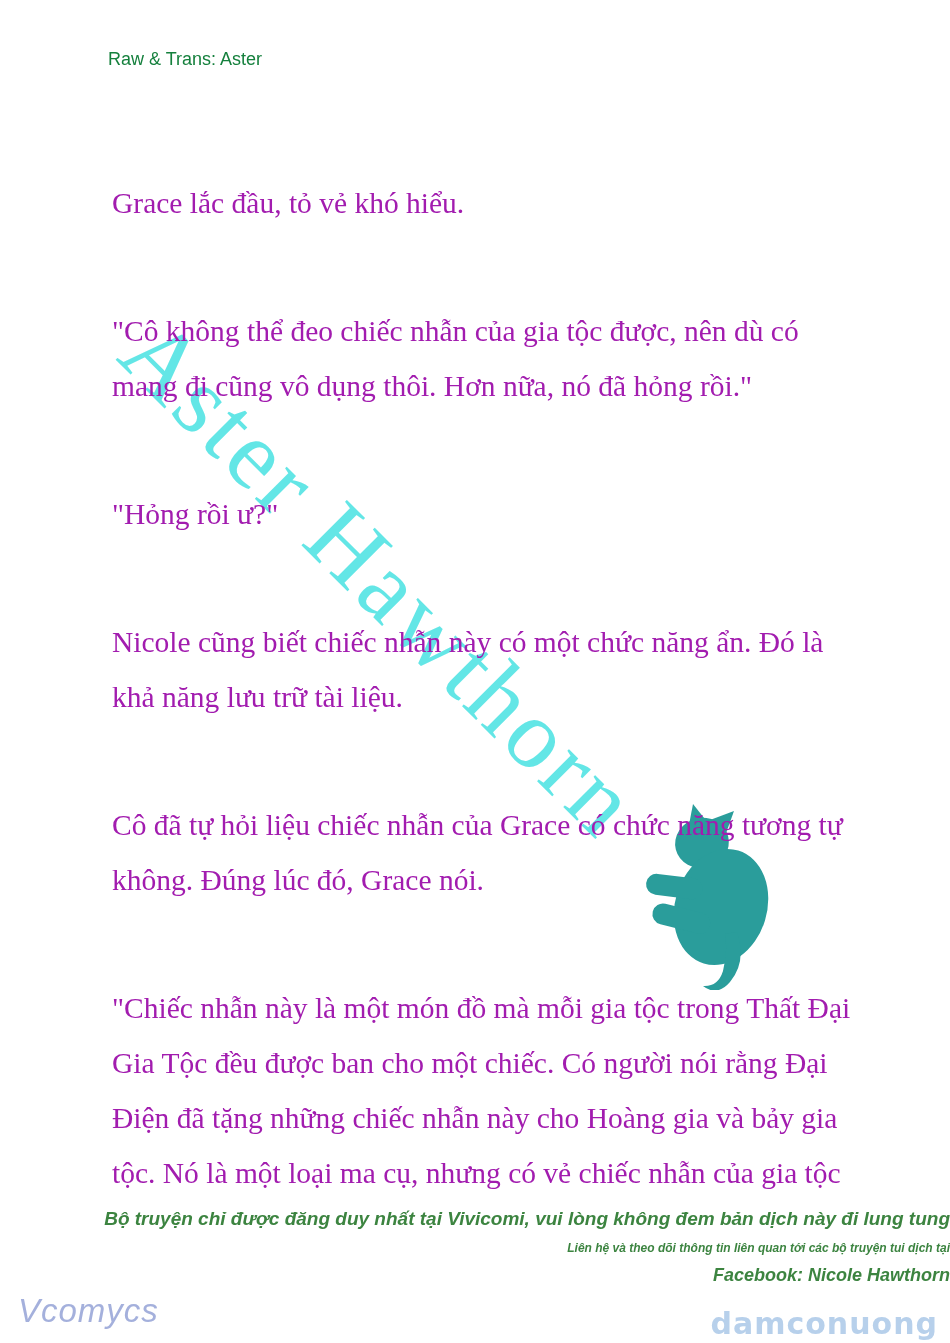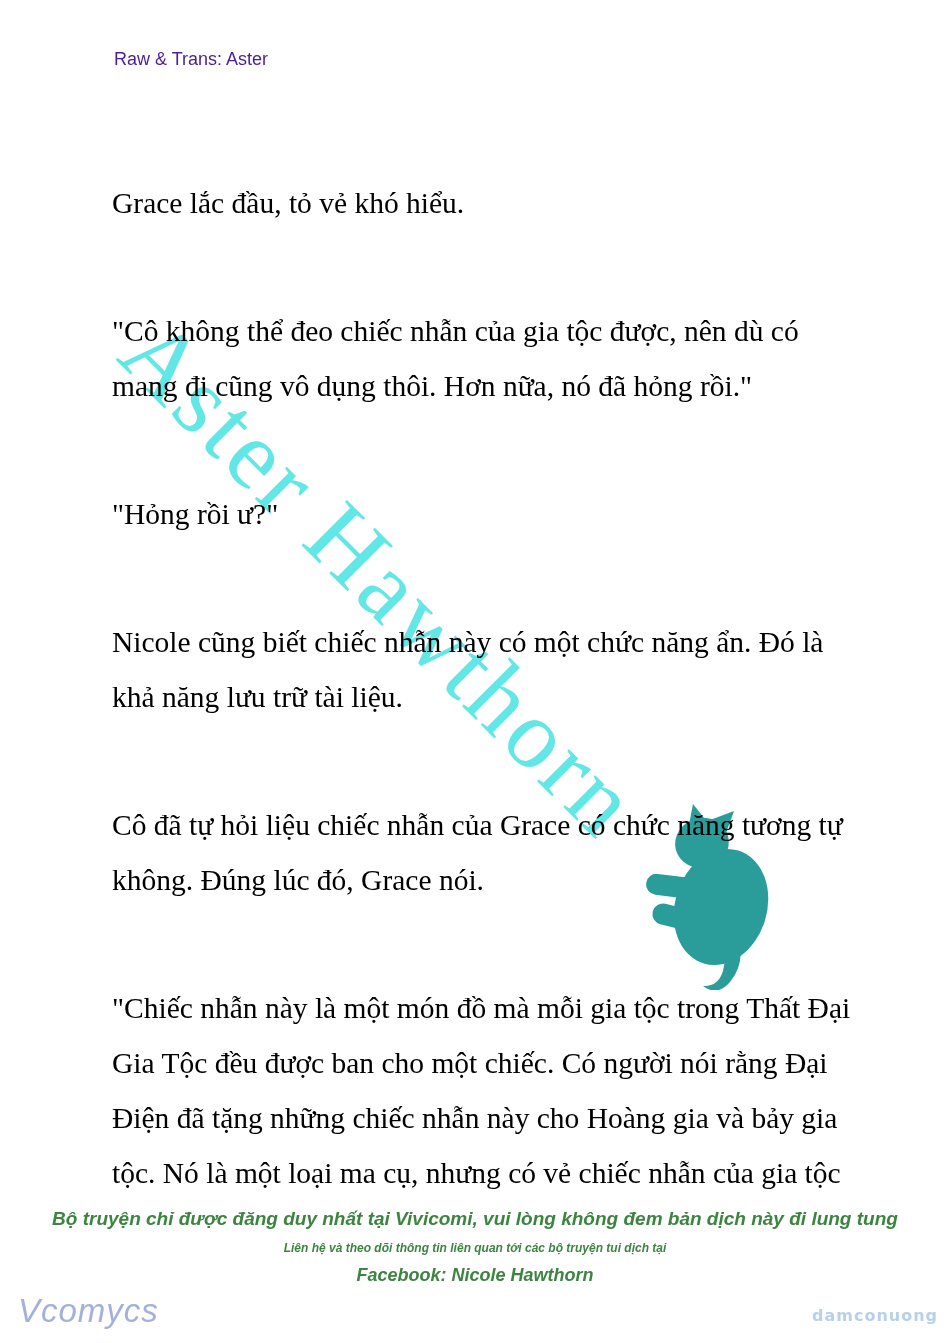--- a/index.html
+++ b/index.html
@@ -7,24 +7,24 @@
     width: 950px; height: 1343px;
     background: #ffffff;
     position: relative;
     overflow: hidden;
     font-family: "Liberation Serif", serif;
   }
 
   
   .credit {
     position: absolute;
-    left: 114px; top: 49px;
+    left: 108px; top: 49px;
     font-family: "Liberation Sans", sans-serif;
     font-size: 18px;
-    color: #4c1d95;
+    color: #15803d;
     z-index: 4;
     white-space: pre;
   }
 
   
   .watermark {
     position: absolute;
     left: 178px; top: 296px;
     font-family: "Liberation Serif", serif;
     font-size: 98px;
@@ -48,29 +48,29 @@
   .content {
     position: absolute;
     left: 112px; top: 176px;
     width: 800px;
     z-index: 2;
   }
   .content p {
     margin: 0 0 73px 0;
     font-size: 29.5px;
     line-height: 55px;
-    color: #000000;
+    color: #a21caf;
     white-space: pre;
   }
 
   
   .footer-note {
     position: absolute;
     left: 0; right: 0; top: 1202px;
-    text-align: center;
+    text-align: right;
     font-family: "Liberation Sans", sans-serif;
     font-style: italic;
     font-weight: bold;
     color: #3c8440;
     z-index: 3;
   }
   .footer-note .fline-1 { font-size: 19px; line-height: 33px; }
   .footer-note .fline-2 { font-size: 12px; line-height: 27px; }
   .footer-note .fline-3 { font-size: 18px; line-height: 27px; }
 
@@ -86,21 +86,21 @@
     color: rgba(154, 167, 216, 0.9);
     z-index: 3;
   }
 
   
   .damconuong {
     position: absolute;
     right: 12px; top: 1306px;
     font-family: "DejaVu Sans", sans-serif;
     font-weight: bold;
-    font-size: 16px;
+    font-size: 30px;
     letter-spacing: 1px;
     color: #b7d0eb;
     text-shadow: 0 0 2px #ffffff, 0 0 4px #ffffff;
     z-index: 3;
   }
 </style>
 </head>
 <body>
 
 <div class="watermark">Aster Hawthorn</div>

